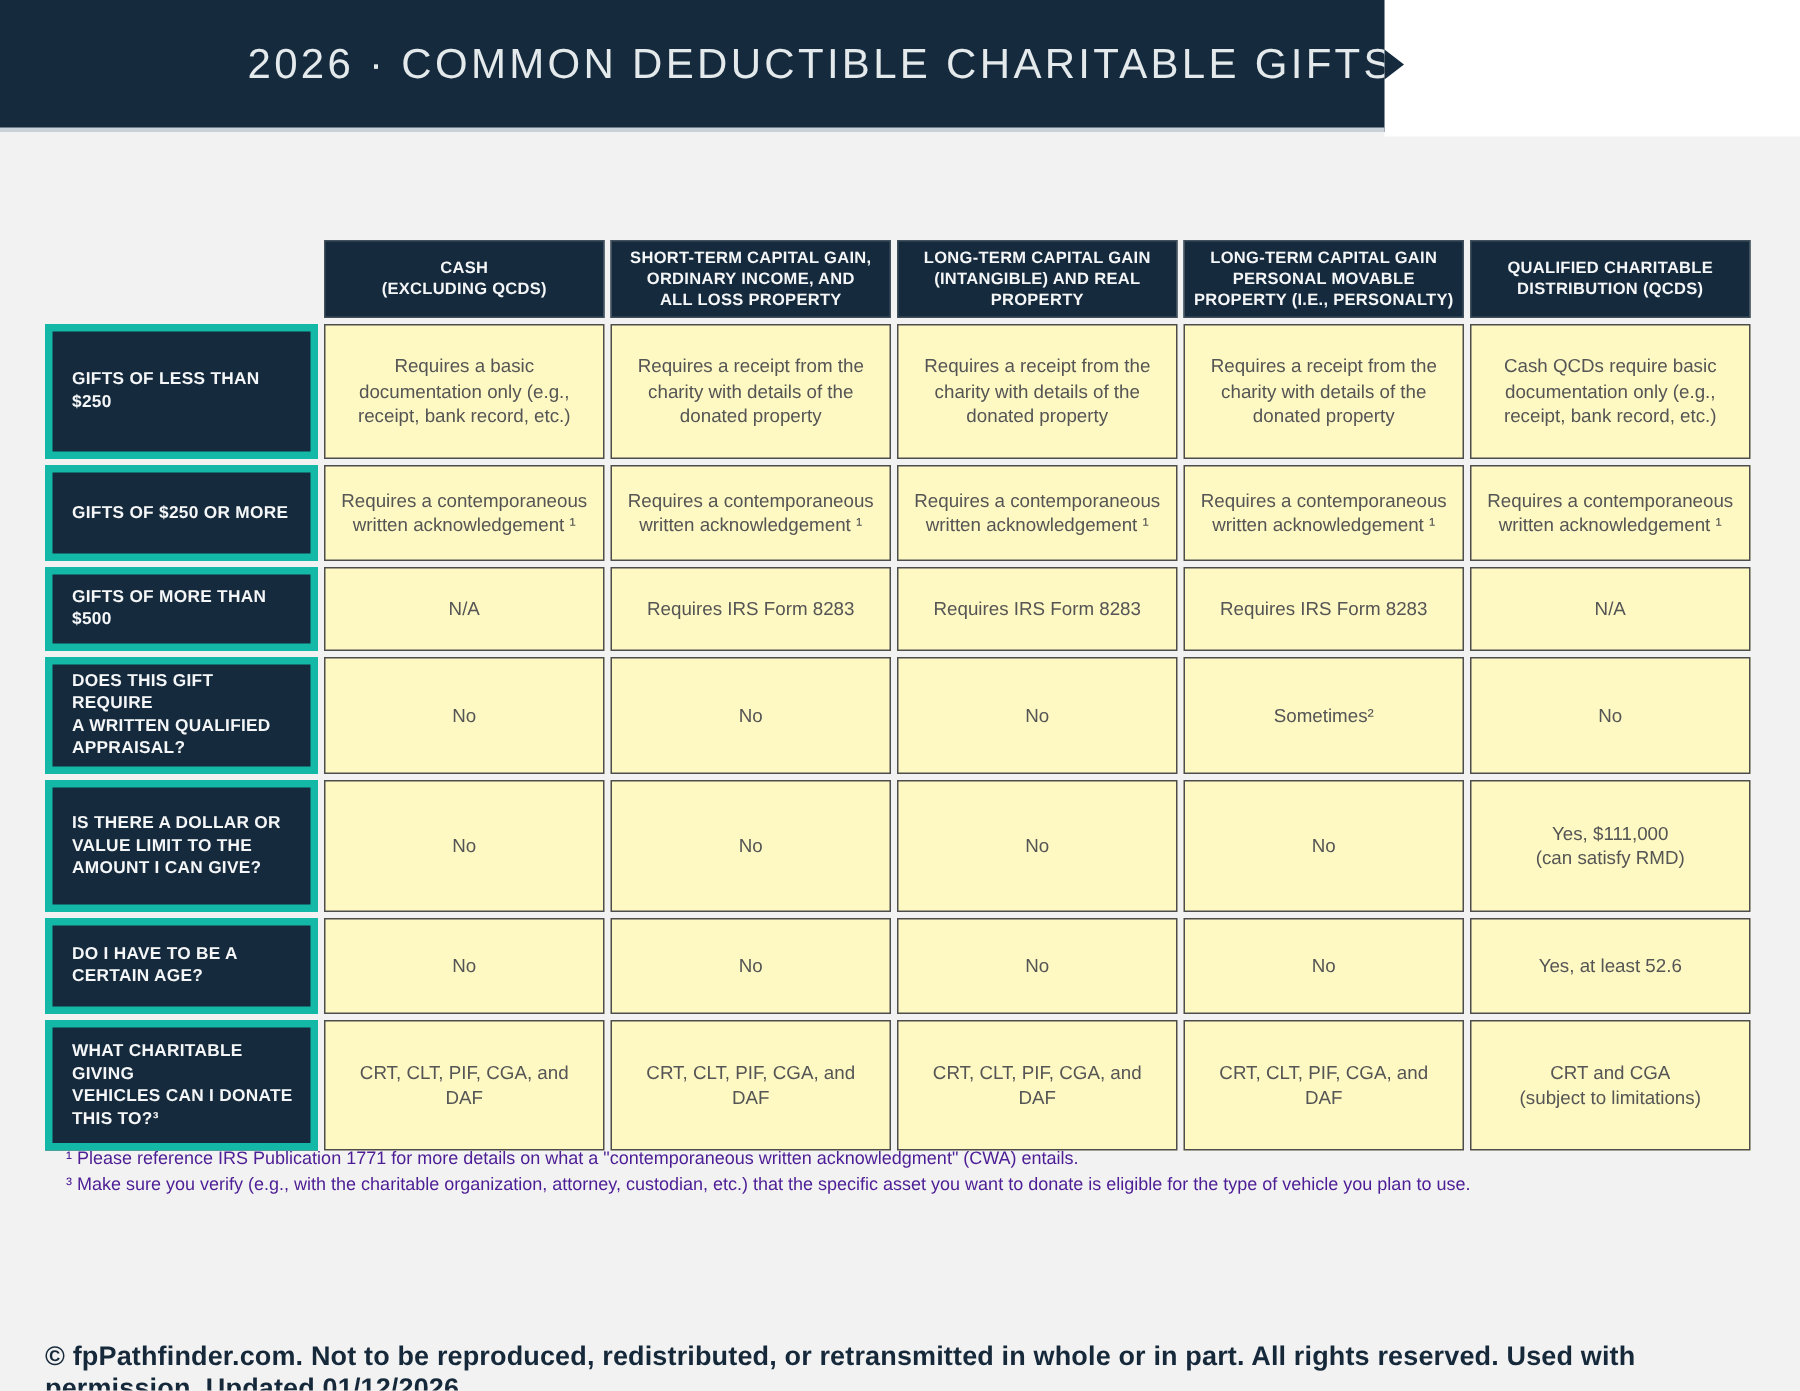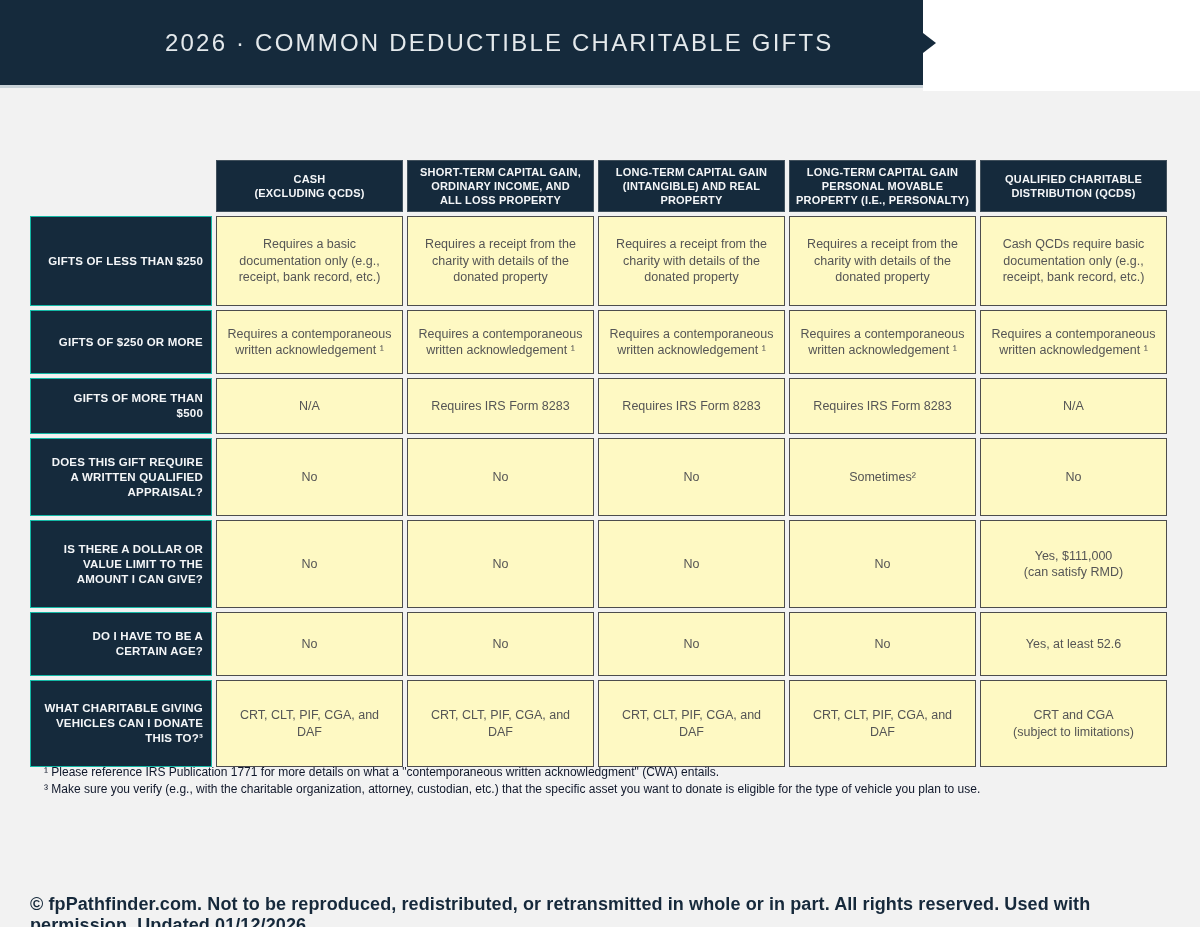--- a/index.html
+++ b/index.html
@@ -23,21 +23,21 @@
     background: #ffffff;
   }
   .header-bar {
     position: absolute; left: 0; top: 0; width: 923px; height: 88px;
     background: var(--navy);
     border-bottom: 3px solid #c9d2d8;
     display: flex; align-items: center;
   }
   .header-title {
     color: #e4e9ec;
-    font-size: 24px;
+    font-size: 28px;
     font-weight: 400;
     letter-spacing: 2.2px;
     padding-left: 165px;
     white-space: nowrap;
   }
   .header-arrow {
     position: absolute; left: 923px; top: 33px;
     width: 0; height: 0;
     border-top: 10px solid transparent;
     border-bottom: 10px solid transparent;
@@ -65,27 +65,27 @@
     line-height: 14px;
     letter-spacing: 0.2px;
     text-align: center;
     vertical-align: middle;
     white-space: pre-line;
     padding: 4px 5px;
     height: 50px;
   }
   th.rowhead {
     background: var(--navy);
-    border: 1px solid #14b8a6;
+    border: 5px solid #14b8a6;
     color: #f4f6f8;
     font-size: 11.5px;
     font-weight: bold;
     line-height: 15px;
     letter-spacing: 0.2px;
-    text-align: right;
+    text-align: left;
     vertical-align: middle;
     white-space: pre-line;
     padding: 4px 8px 4px 13px;
   }
   td.cell {
     background: #fef9c3;
     border: 1px solid var(--cell-border);
     color: var(--body-text);
     font-size: 12.5px;
     line-height: 16.5px;
@@ -98,21 +98,21 @@
   tr.r2 > * { height: 64px; }
   tr.r3 > * { height: 56px; }
   tr.r4 > * { height: 78px; margin-top: 20px; }
   tr.r5 > * { height: 88px; }
   tr.r6 > * { height: 64px; }
   tr.r7 > * { height: 87px; }
 
   
   .footnotes {
     position: absolute; left: 44px; top: 764px; width: 1120px;
-    color: #0f172a;
+    color: #4c1d95;
     font-size: 12px;
     line-height: 16.5px;
   }
   .footnote { margin-bottom: 0; }
 
   
   .footer {
     position: absolute; left: 30px; top: 894px; width: 1150px;
     color: #16293b;
     font-size: 18px;

